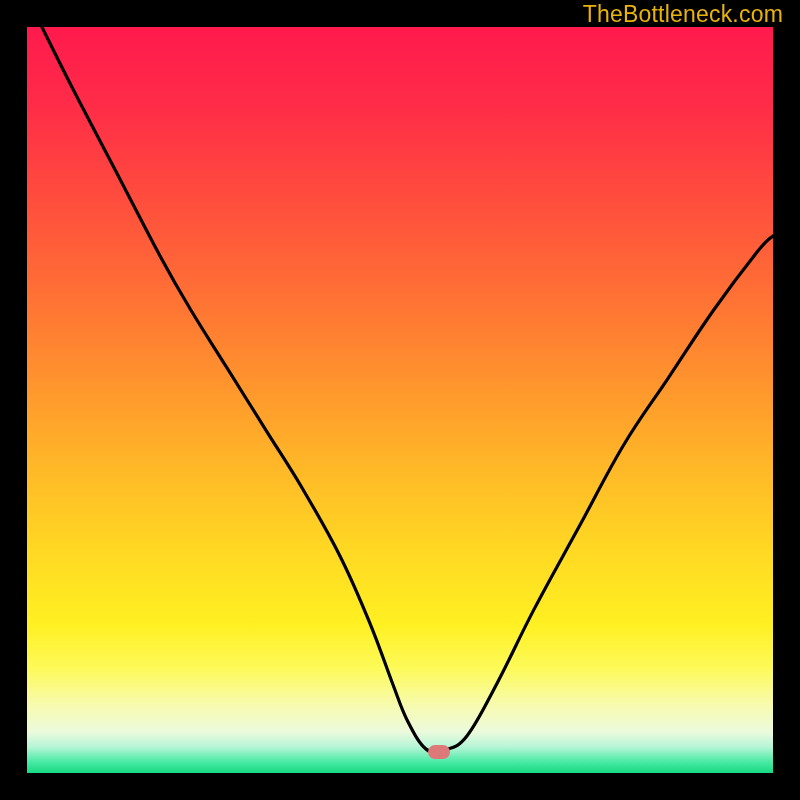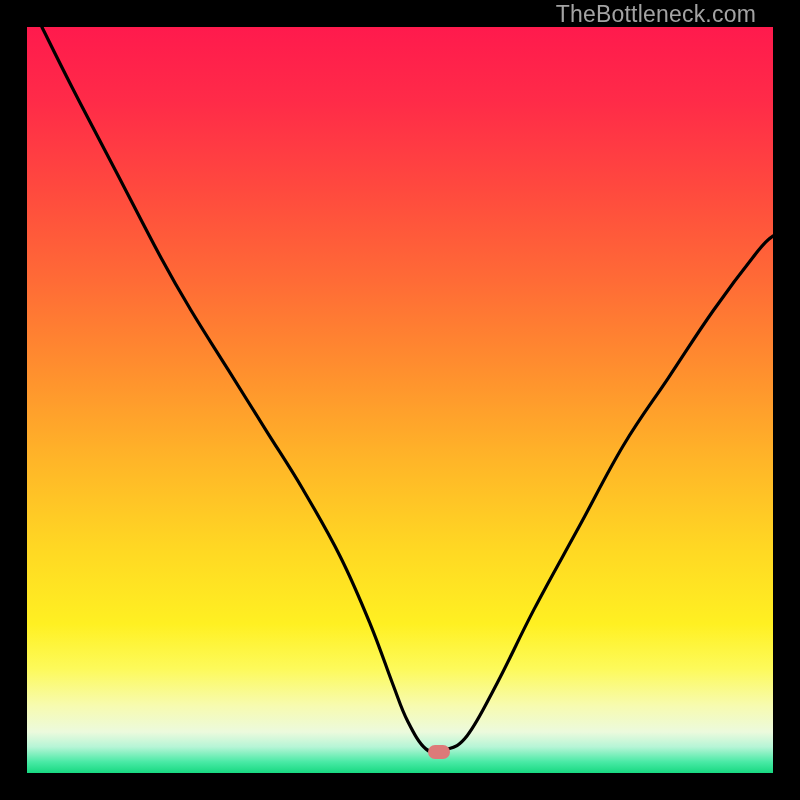--- a/index.html
+++ b/index.html
@@ -21,22 +21,22 @@
     position: absolute;
     left: 27px;
     top: 27px;
     width: 746px;
     height: 746px;
     overflow: hidden;
   }
   .watermark {
     position: absolute;
     top: 1px;
-    right: 44px;
-    color: #a3a3a3;
+    right: 17px;
+    color: #eab308;
     font-size: 23px;
     font-weight: 500;
     letter-spacing: 0.2px;
   }
   .marker {
     position: absolute;
     width: 22px;
     height: 14px;
     border-radius: 7px;
     transform: translate(-50%, -50%);

